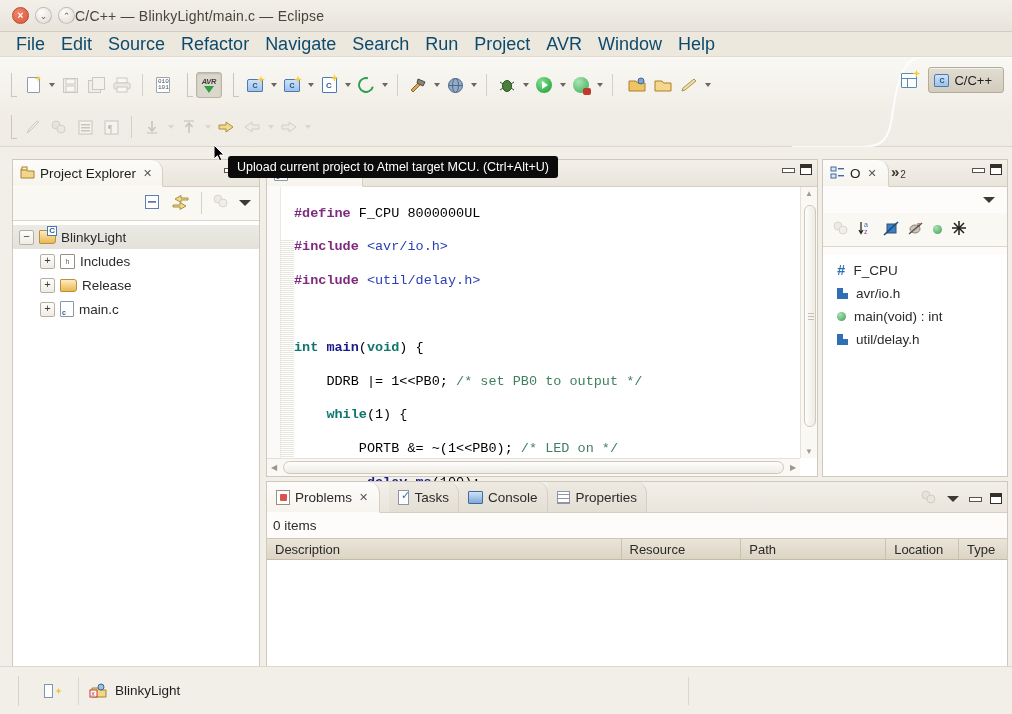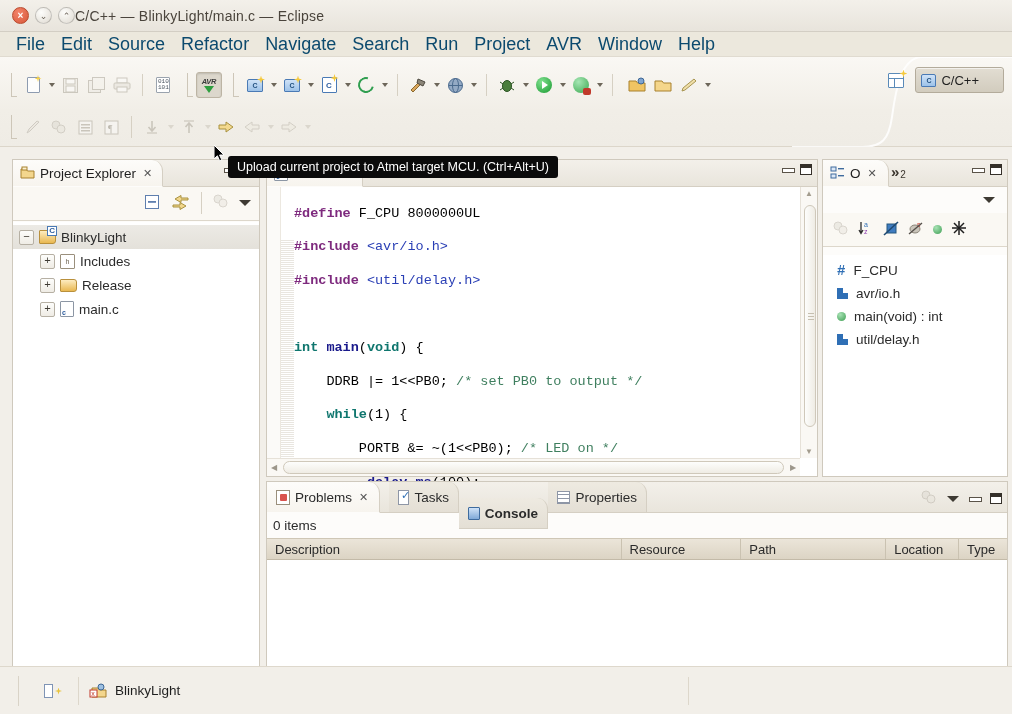--- a/index.html
+++ b/index.html
@@ -95,21 +95,21 @@
   .avr-arrow{width:0;height:0;border-left:5px solid transparent;border-right:5px solid transparent;
         border-top:7px solid #2e9e3f;margin-top:1px;}
   .ic-persp{width:16px;height:15px;border:1px solid #5a8ab8;background:#fff;border-radius:1px;position:relative;}
   .ic-persp::before{content:"";position:absolute;left:0;top:4px;width:100%;height:1px;background:#5a8ab8;}
   .ic-persp::after{content:"";position:absolute;left:5px;top:4px;width:1px;height:10px;background:#5a8ab8;}
 
   .cursor-arrow{position:absolute; left:214px; top:88px; width:12px;height:18px; z-index:40;}
 
   
   .persp-area{position:absolute; right:8px; top:10px; display:flex; align-items:center; gap:6px;}
-  .persp-btn{display:flex;align-items:center;gap:5px;padding:3px 24px 3px 5px;height:26px;
+  .persp-btn{display:flex;align-items:center;gap:5px;padding:3px 11px 3px 5px;height:26px;
       background:linear-gradient(#e2ddd2,#d2ccbe); border:1px solid #b3ab9b; border-radius:3px;
       box-shadow: inset 0 1px 0 rgba(255,255,255,.6); font-size:13px;color:#1f1f1f;}
   .curve{position:absolute; right:0; top:0; width:220px; height:90px; pointer-events:none;}
 
   
   .tooltip{position:absolute; left:228px; top:99px; background:#0b0b0b; color:#fff;
       font-size:12.5px; padding:4px 9px; border-radius:3px; z-index:60; white-space:nowrap;}
 
   
   .workbench{position:absolute;left:4px;top:147px;width:1012px;height:519px;background:#f2efe9;}
@@ -199,21 +199,21 @@
 
   
   #bottom{left:262px;top:334px;width:742px;height:332px;}
   .bp-tabs{height:31px;position:relative;background:linear-gradient(#f3f0ea,#e9e5dc);
         border-bottom:1px solid #d5cfc3;}
   .bptab{position:absolute;top:0;height:31px;display:flex;align-items:center;gap:5px;
         padding:0 9px;font-size:13.5px;border-right:1px solid #d5cfc3;
         border-top-right-radius:11px;}
   .bptab.active{background:linear-gradient(#fdfcfa,#f7f4ee);border-bottom:1px solid #fdfcfa;}
   .bptab.idle{background:linear-gradient(#eeeae1,#e4dfd5);border-bottom:1px solid #d5cfc3;}
-  .bptab.bold{font-weight:bold;margin-top:16px;}
+  .bptab.bold{font-weight:normal;}
   .bp-items{height:25px;display:flex;align-items:center;padding-left:6px;font-size:13.5px;
         background:#fdfcfa;}
   .bp-hdr{height:22px;display:flex;background:linear-gradient(#ebe5d9,#dcd4c4);
         border-top:1px solid #cfc7b6;border-bottom:1px solid #c3baa8;font-size:13px;color:#2a2a2a;}
   .bp-hdr div{display:flex;align-items:center;padding-left:8px;border-right:1px solid #cac2b1;}
   .bp-grid{position:absolute;left:0;right:0;top:78px;bottom:18px;background:#fff;}
 
   
   .ic-prob{width:14px;height:15px;position:relative;background:#fff;border:1px solid #9a8f7c;}
   .ic-prob::after{content:"";position:absolute;left:3px;top:3px;width:7px;height:7px;

